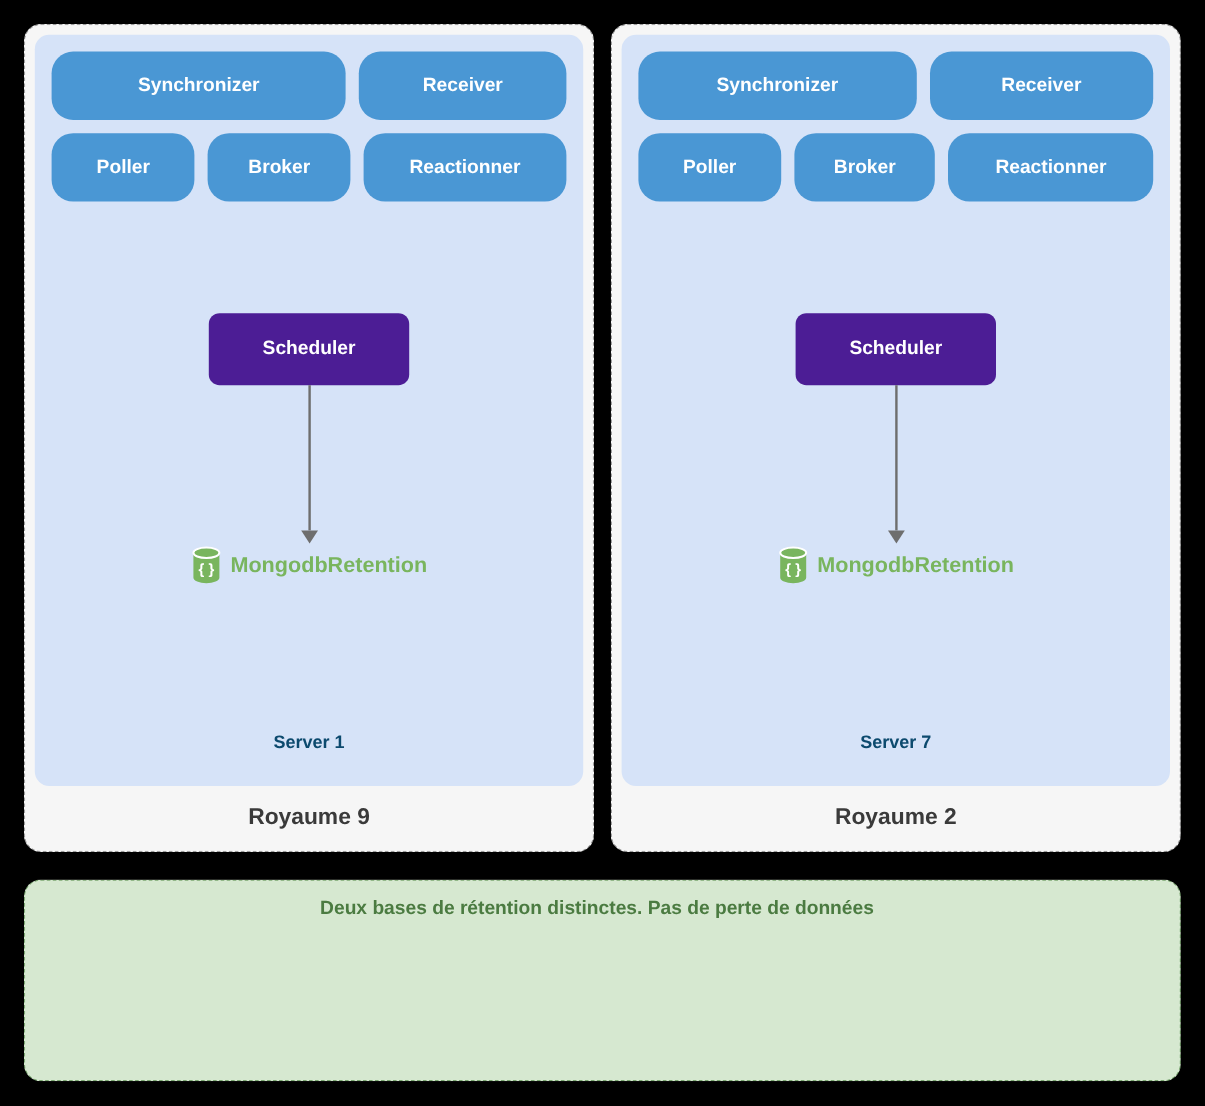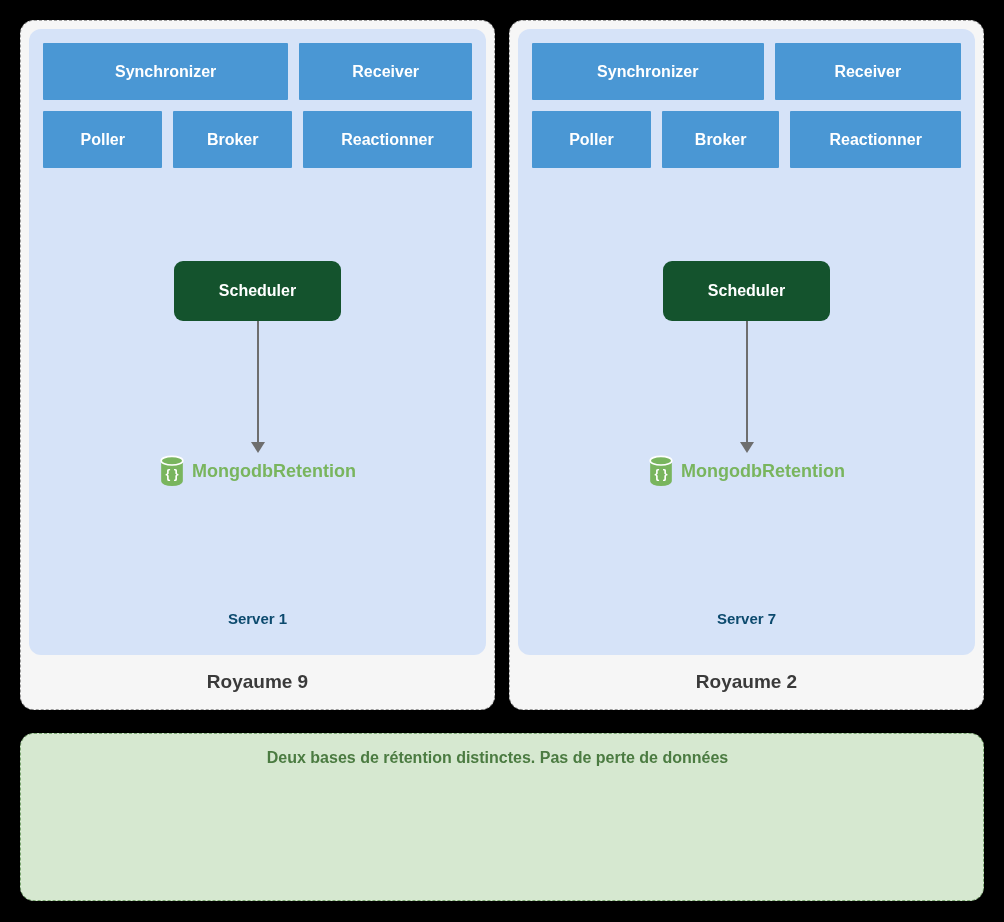--- a/index.html
+++ b/index.html
@@ -25,29 +25,29 @@
     flex: 1;
     background: #d6e3f8;
     border-radius: 12px;
     padding: 14px;
     display: flex; flex-direction: column;
   }
   .daemon-row { display: flex; gap: 11px; margin-bottom: 11px; }
   .daemon {
     height: 57px;
     background: #4a97d4;
-    border-radius: 1px;
+    border-radius: 18px;
     color: #fff; font-size: 16px; font-weight: bold;
     display: flex; align-items: center; justify-content: center;
     white-space: nowrap;
   }
   .sched-col { margin-top: 82px; display: flex; flex-direction: column; align-items: center; }
   .scheduler {
     width: 167px; height: 60px;
-    background: #14532d;
+    background: #4c1d95;
     border-radius: 9px;
     color: #fff; font-size: 16px; font-weight: bold;
     display: flex; align-items: center; justify-content: center;
   }
   .arrow { height: 132px; display: flex; flex-direction: column; align-items: center; }
   .arrow-line { width: 2px; flex: 1; background: #6e6e6e; }
   .arrow-head {
     width: 0; height: 0;
     border-left: 7px solid transparent;
     border-right: 7px solid transparent;

